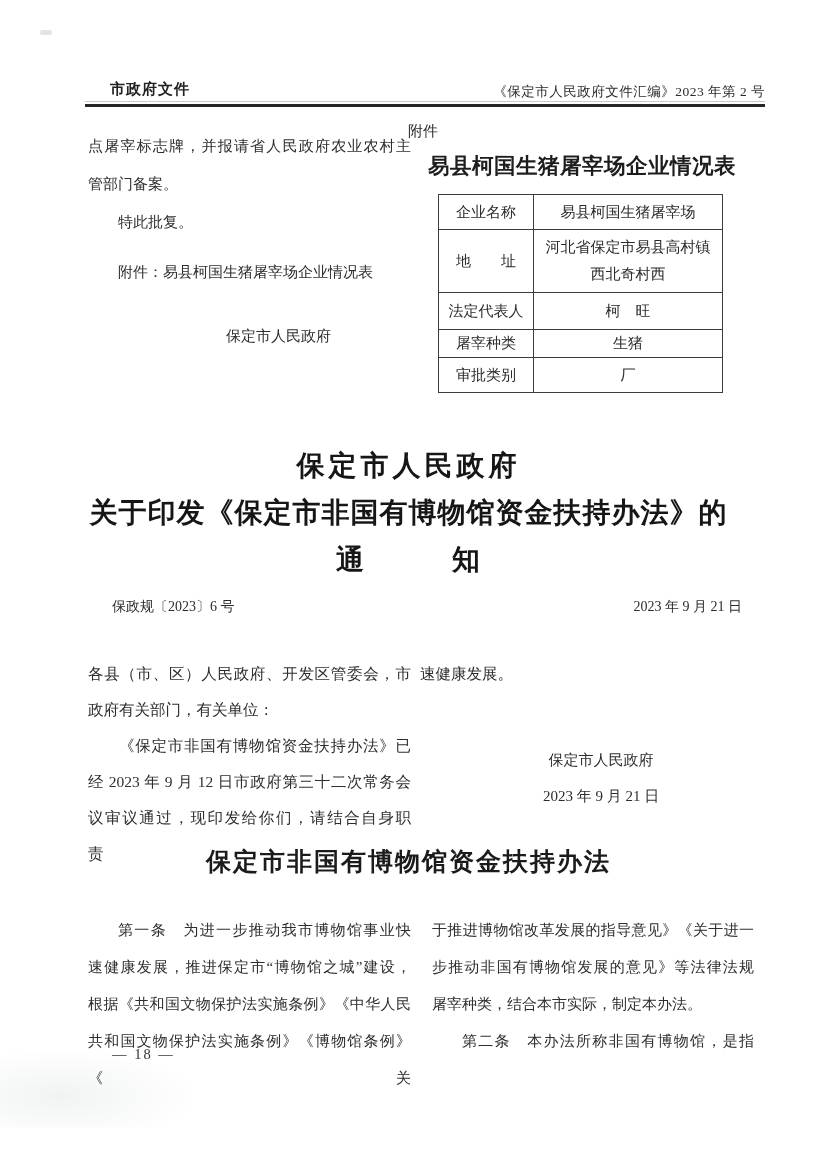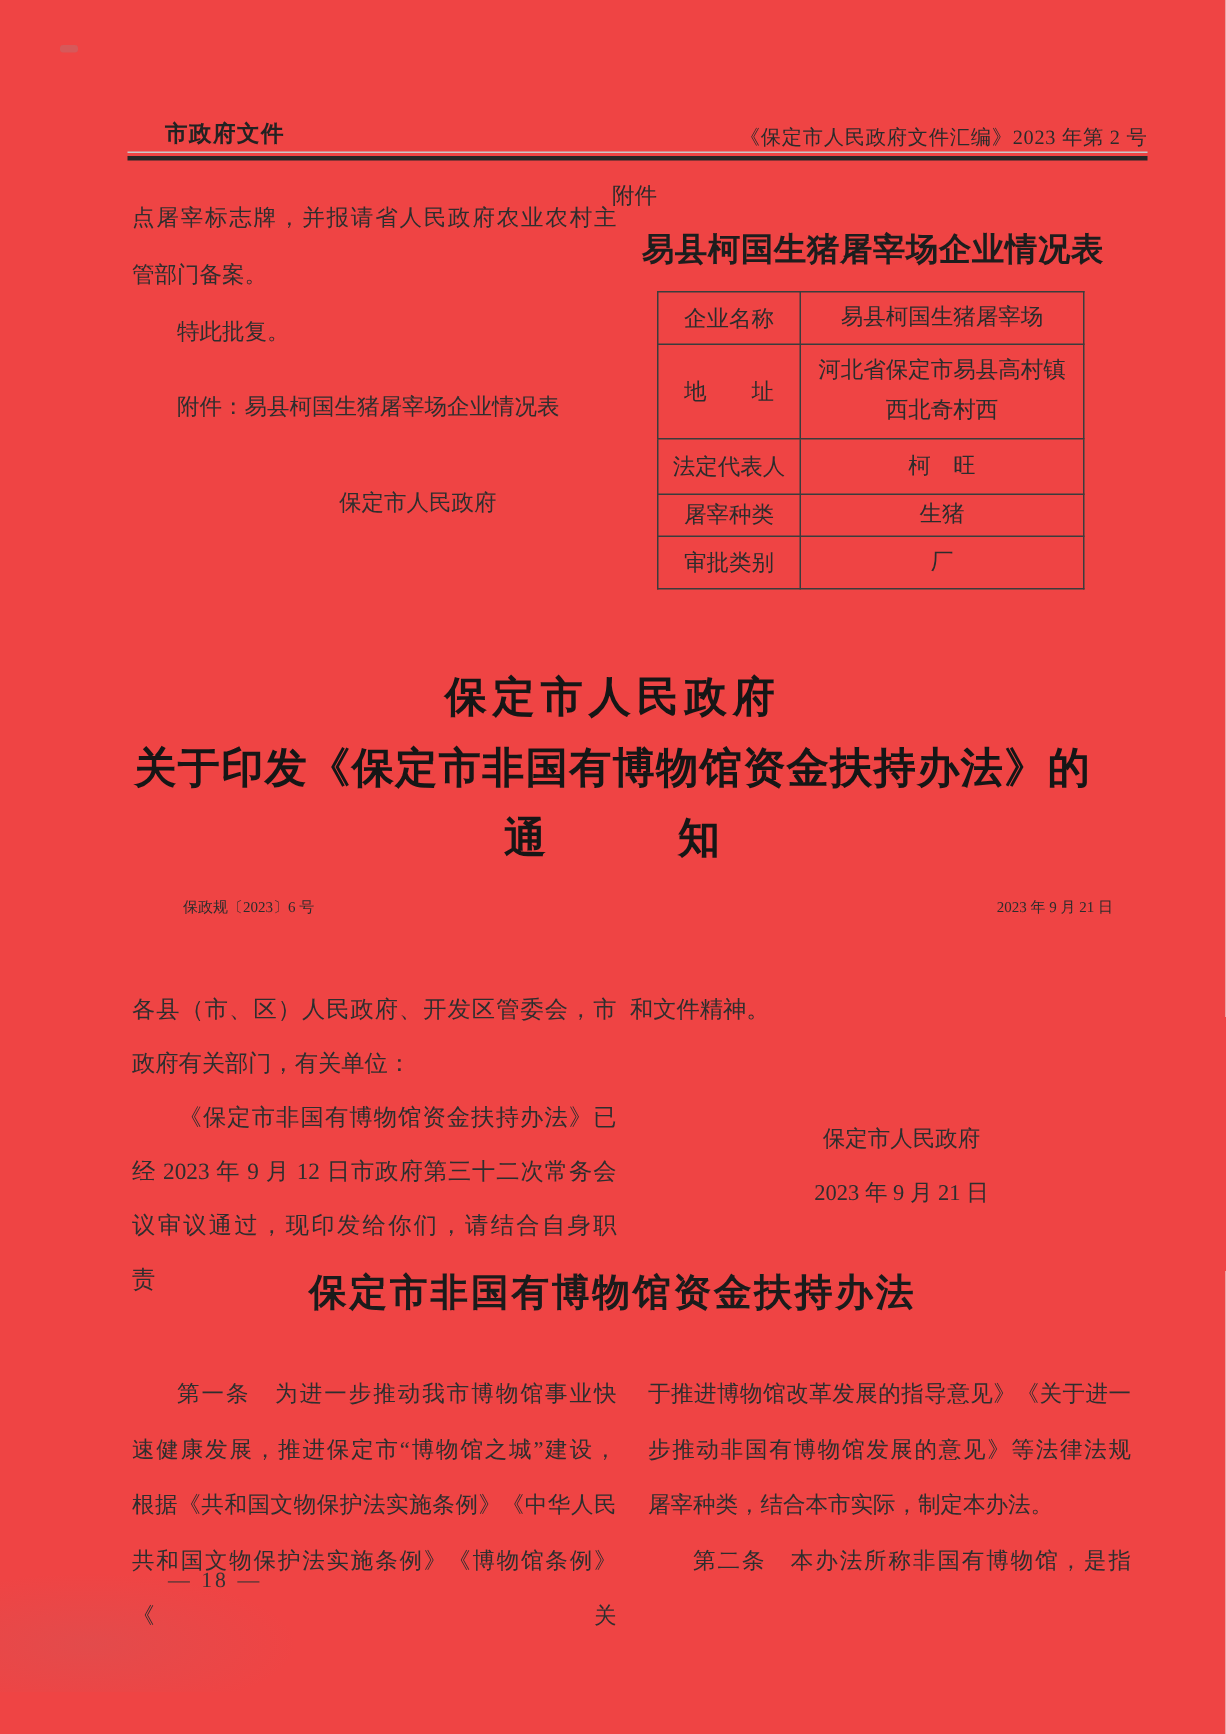--- a/index.html
+++ b/index.html
@@ -1,18 +1,18 @@
 <!DOCTYPE html>
 <html><head>
 <meta charset="utf-8">
 <style>
   html,body{margin:0;padding:0;background:#e8e8e8;}
   .page{
     position:relative;width:817px;height:1156px;margin:0 auto;
-    background:#ef4444;overflow:hidden;
+    background:#ffffff;overflow:hidden;
     color:#303030;
     font-family:"Liberation Serif","DejaVu Serif",serif;
   }
   
   .doc-header{position:absolute;left:85px;right:52px;top:80px;height:24px;}
   .hdr-left{
     position:absolute;left:25px;top:0;
     font-family:"Liberation Sans","DejaVu Sans",sans-serif;
     font-weight:bold;font-size:15px;color:#222;letter-spacing:1px;
   }
@@ -59,21 +59,21 @@
   .ent-table tr:nth-child(5){height:35px;}
 
   
   .notice-title{position:absolute;left:0;right:0;top:442px;text-align:center;color:#161616;}
   .notice-title .t-line{font-weight:bold;font-size:28px;line-height:47px;height:47px;}
   .notice-title .t-line:nth-child(1){letter-spacing:4px;}
   .notice-title .t-line:nth-child(2){letter-spacing:1px;}
   .notice-title .t-line:nth-child(3){letter-spacing:1px;}
 
   
-  .meta-row{position:absolute;left:102px;right:60px;top:598px;height:24px;font-size:10px;color:#2c2c2c;}
+  .meta-row{position:absolute;left:92px;right:60px;top:598px;height:24px;font-size:14px;color:#2c2c2c;}
   .meta-num{position:absolute;left:20px;top:0;}
   .meta-date{position:absolute;right:15px;top:0;}
 
   
   .col-mid-l{position:absolute;left:88px;top:656px;width:323px;}
   .col-mid-r{position:absolute;left:420px;top:656px;width:322px;}
   .col-mid-l .line,.col-mid-r .line{line-height:36px;height:36px;font-size:15.5px;}
   .sig-block-r{margin-top:50px;margin-left:40px;text-align:center;line-height:36px;font-size:15px;color:#2e2e2e;}
 
   
@@ -164,21 +164,21 @@
 
   <div class="col-mid-l">
     <div class="line fill">各县（市、区）人民政府、开发区管委会，市</div>
     <div class="line">政府有关部门，有关单位：</div>
     <div class="line fill indent">《保定市非国有博物馆资金扶持办法》已</div>
     <div class="line fill">经 2023 年 9 月 12 日市政府第三十二次常务会</div>
     <div class="line fill">议审议通过，现印发给你们，请结合自身职责，</div>
   </div>
 
   <div class="col-mid-r">
-    <div class="line">和文件精神。</div>
+    <div class="line">速健康发展。</div>
     <div class="sig-block-r">
       <div>保定市人民政府</div>
       <div>2023 年 9 月 21 日</div>
     </div>
   </div>
 
   <div class="measures-title">保定市非国有博物馆资金扶持办法</div>
 
   <div class="col-bot-l">
     <div class="line fill indent">第一条　为进一步推动我市博物馆事业快</div>

